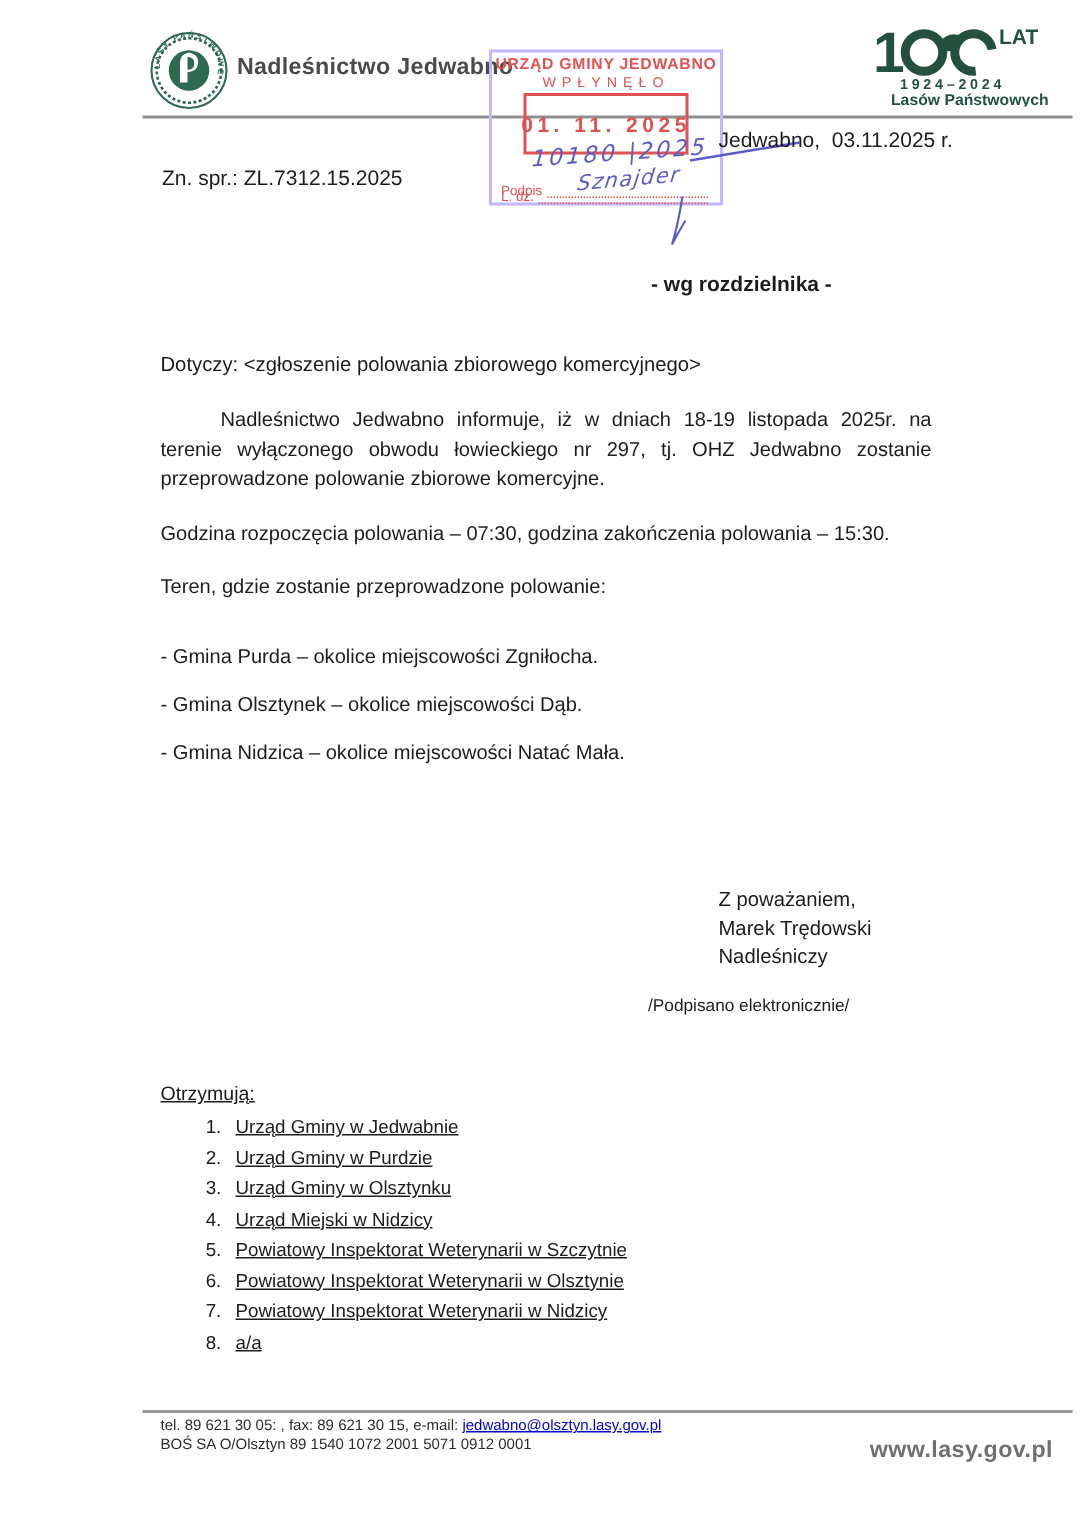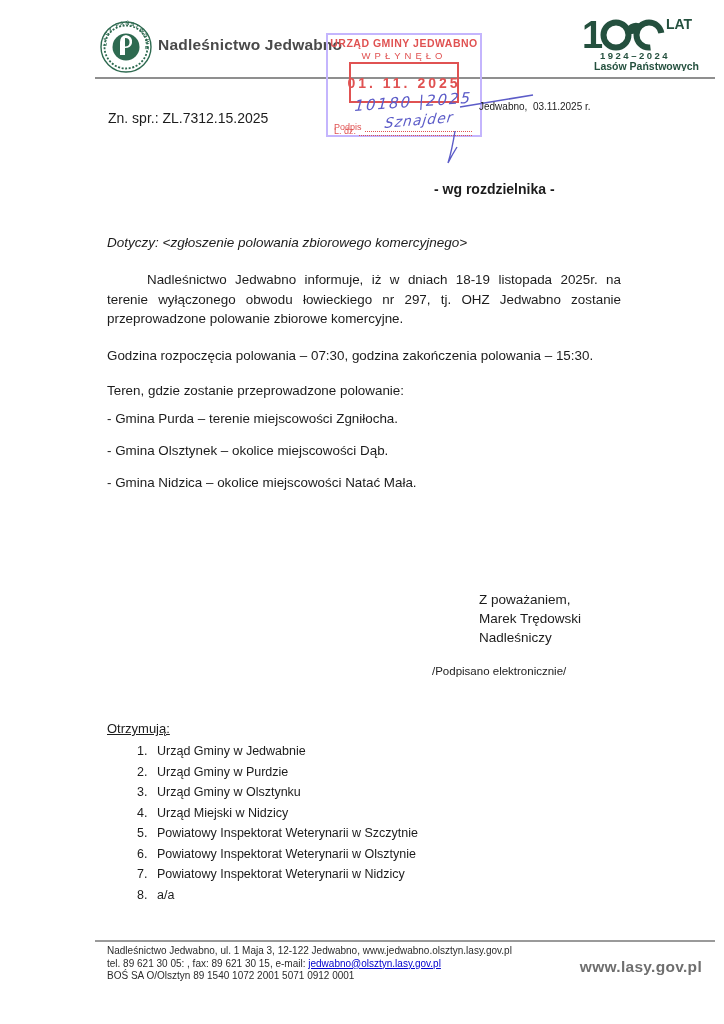--- a/index.html
+++ b/index.html
@@ -41,41 +41,41 @@
   .stamp-leader { flex:1; border-bottom:1.5px dotted #e05252; margin-left:3px; height:10px; }
   .hand {
     position:absolute; color:#5c5cc8; font-style:italic; white-space:nowrap;
     font-family:"DejaVu Sans", sans-serif; transform-origin:left bottom;
   }
   .hand-ldz { left:26px; top:62px; font-size:15px; transform:rotate(-4deg) skewX(-8deg); letter-spacing:2px; }
   .hand-podpis { left:56px; top:80px; font-size:14px; transform:rotate(-5deg) skewX(-12deg); letter-spacing:1px; }
   .hand-strokes { position:absolute; left:0; top:0; overflow:visible; }
 
   
-  .place-date { position:absolute; left:479px; top:101px; font-size:10px; white-space:pre; }
+  .place-date { position:absolute; left:479px; top:85px; font-size:14px; white-space:pre; }
   .reference { position:absolute; left:108px; top:110px; font-size:14px; }
   .distribution { position:absolute; left:434px; top:181px; font-size:14px; font-weight:bold; }
-  .subject { position:absolute; left:107px; top:235px; font-size:13.5px; font-style:italic; }
+  .subject { position:absolute; left:107px; top:235px; font-size:13.5px; }
 
   
   .body-text { position:absolute; left:107px; top:270px; width:514px; font-size:13.4px; line-height:19.5px; }
   .body-text .p1 { text-indent:40px; text-align:justify; margin-bottom:17px; }
   .body-text .p2 { margin-bottom:16px; }
-  .body-text .p3 { margin-bottom:8px; }
+  .body-text .p3 { margin-bottom:27px; }
   .body-text .area { margin-bottom:12.5px; }
   .body-text .area-first { margin-bottom:17px; text-align:justify; }
 
   
   .signature { position:absolute; left:432px; top:590px; font-size:13.5px; line-height:19px;margin-left:47px; }
   .esign { position:absolute; left:432px; top:665px; font-size:11.5px; }
 
   
   .recipients-heading { position:absolute; left:107px; top:721px; font-size:13px; text-decoration:underline; }
   .recipients-list { position:absolute; left:107px; top:744px; padding-left:44px; font-size:12.5px; }
-  .recipients-list li { margin-bottom:6.5px; padding-left:6px; }
+  .recipients-list li { margin-bottom:6.5px; padding-left:6px;text-decoration:underline; }
 
   
   .footer-block { position:absolute; left:107px; top:945px; font-size:10px; line-height:12.5px; color:#2b2b2b; }
   .footer-email { color:#0000cc; text-decoration:underline; }
   .footer-site {
     position:absolute; right:22px; top:958px;
     font-size:15.5px; font-weight:bold; color:#6f6f6f; letter-spacing:.3px;
   }
 </style>
 </head>
@@ -135,21 +135,21 @@
 
   <div class="place-date">Jedwabno,  03.11.2025 r.</div>
   <div class="reference">Zn. spr.: ZL.7312.15.2025</div>
   <div class="distribution">- wg rozdzielnika -</div>
   <div class="subject">Dotyczy: &lt;zgłoszenie polowania zbiorowego komercyjnego&gt;</div>
 
   <div class="body-text">
     <p class="p1">Nadleśnictwo Jedwabno informuje, iż w dniach 18-19 listopada 2025r. na terenie wyłączonego obwodu łowieckiego nr 297, tj. OHZ Jedwabno zostanie przeprowadzone polowanie zbiorowe komercyjne.</p>
     <p class="p2">Godzina rozpoczęcia polowania – 07:30, godzina zakończenia polowania – 15:30.</p>
     <p class="p3">Teren, gdzie zostanie przeprowadzone polowanie:</p>
-    <p class="area">- Gmina Purda – terenie miejscowości Zgniłocha.</p>
+    <p class="area">- Gmina Purda – okolice miejscowości Zgniłocha.</p>
     <p class="area">- Gmina Olsztynek – okolice miejscowości Dąb.</p>
     <p class="area">- Gmina Nidzica – okolice miejscowości Natać Mała.</p>
   </div>
 
   <div class="signature">
     <div>Z poważaniem,</div>
     <div>Marek Trędowski</div>
     <div>Nadleśniczy</div>
   </div>
   <div class="esign">/Podpisano elektronicznie/</div>
@@ -161,19 +161,18 @@
     <li>Urząd Gminy w Olsztynku</li>
     <li>Urząd Miejski w Nidzicy</li>
     <li>Powiatowy Inspektorat Weterynarii w Szczytnie</li>
     <li>Powiatowy Inspektorat Weterynarii w Olsztynie</li>
     <li>Powiatowy Inspektorat Weterynarii w Nidzicy</li>
     <li>a/a</li>
   </ol>
 
   <div class="rule rule-bottom"></div>
   <div class="footer-block">
-    <div>Nadleśnictwo Jedwabno, ul. 1 Maja 3, 12-122 Jedwabno, www.jedwabno.olsztyn.lasy.gov.pl</div>
     <div><span>tel. 89 621 30 05: , fax: 89 621 30 15, e-mail: </span><a class="footer-email" href="#">jedwabno@olsztyn.lasy.gov.pl</a></div>
     <div>BOŚ SA O/Olsztyn 89 1540 1072 2001 5071 0912 0001</div>
   </div>
   <div class="footer-site">www.lasy.gov.pl</div>
 
 </div>
 
 </body></html>

